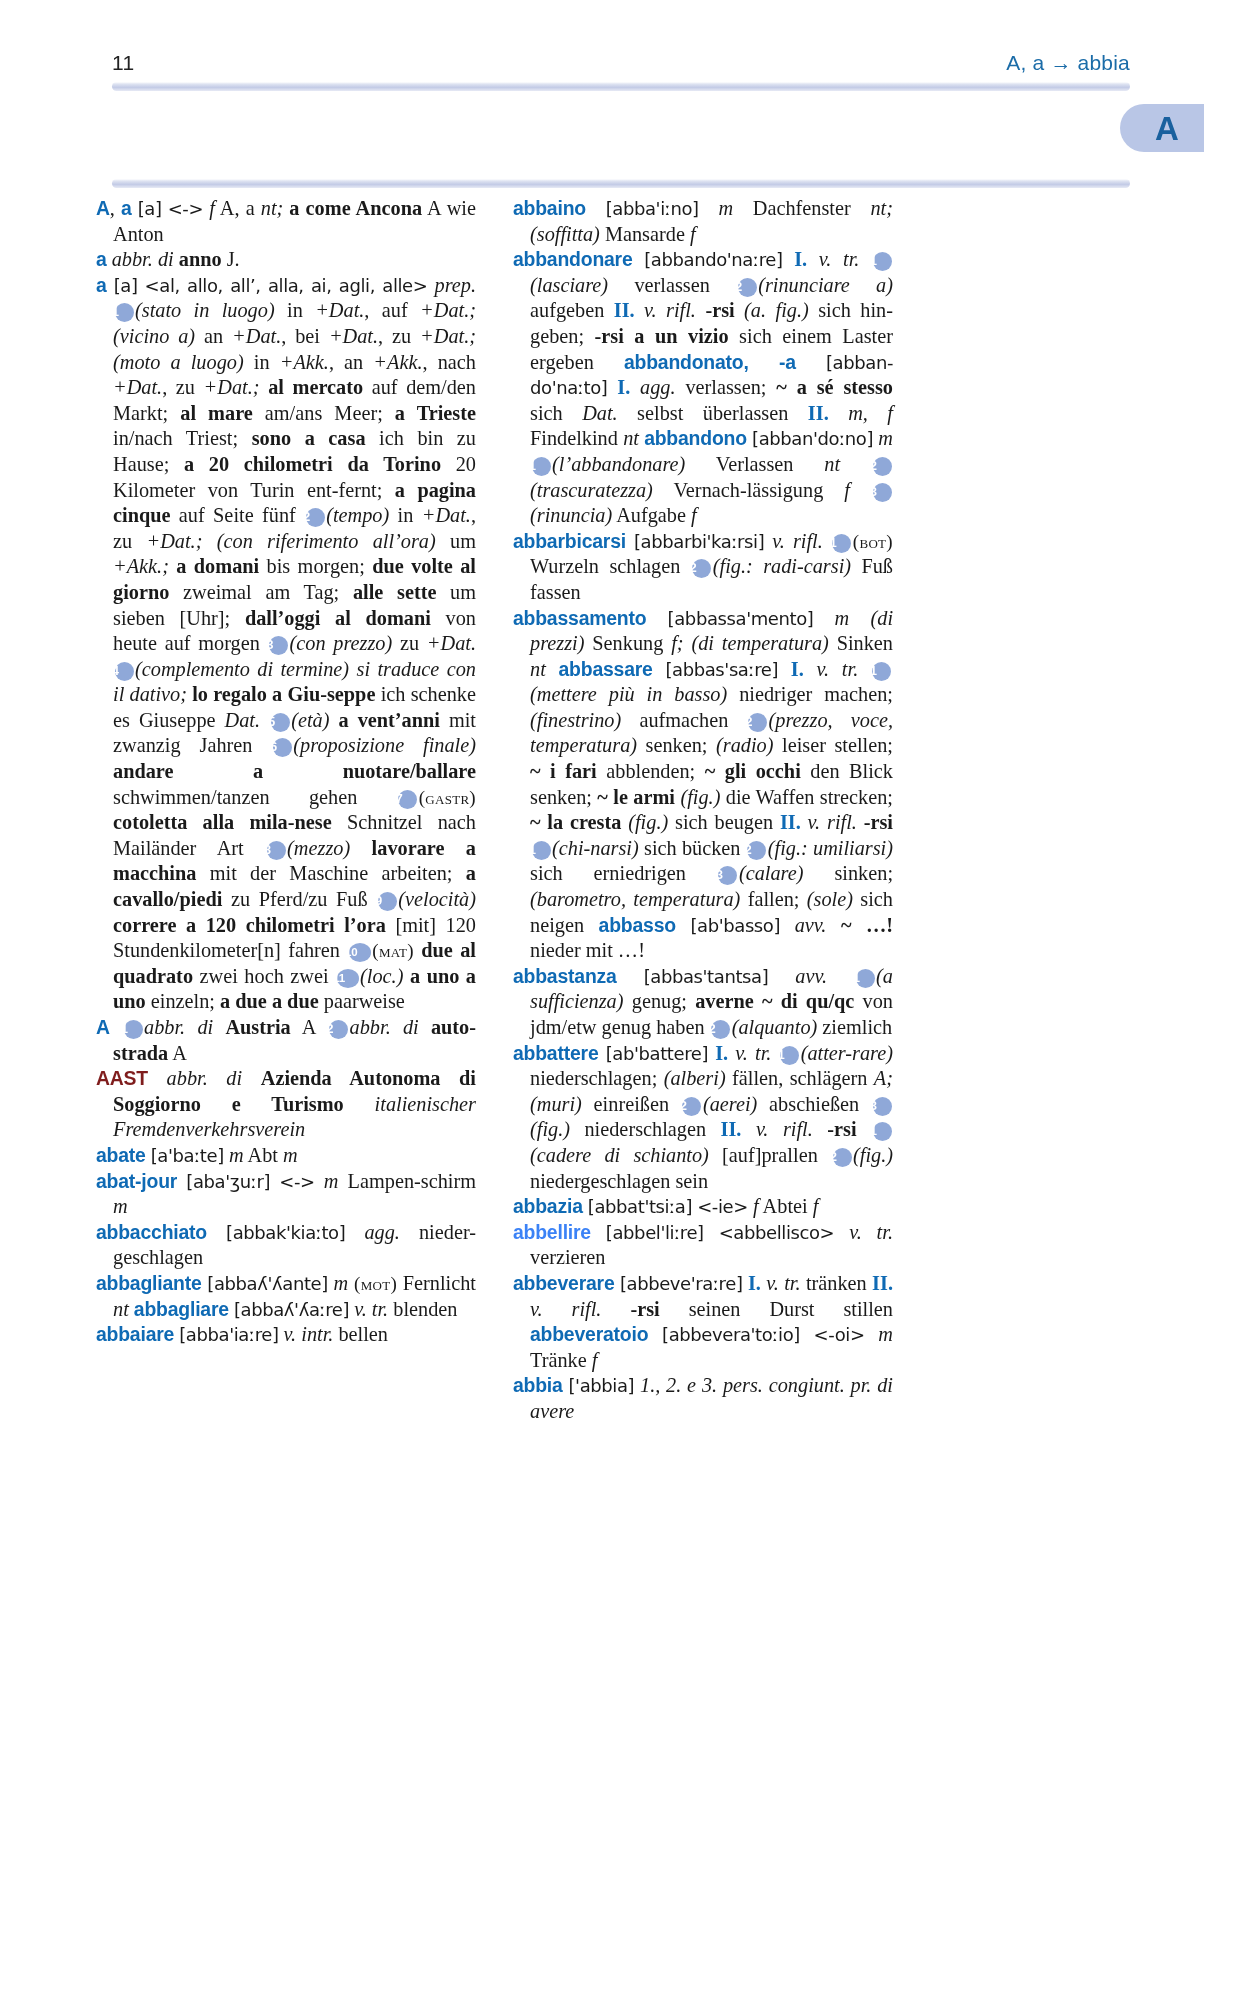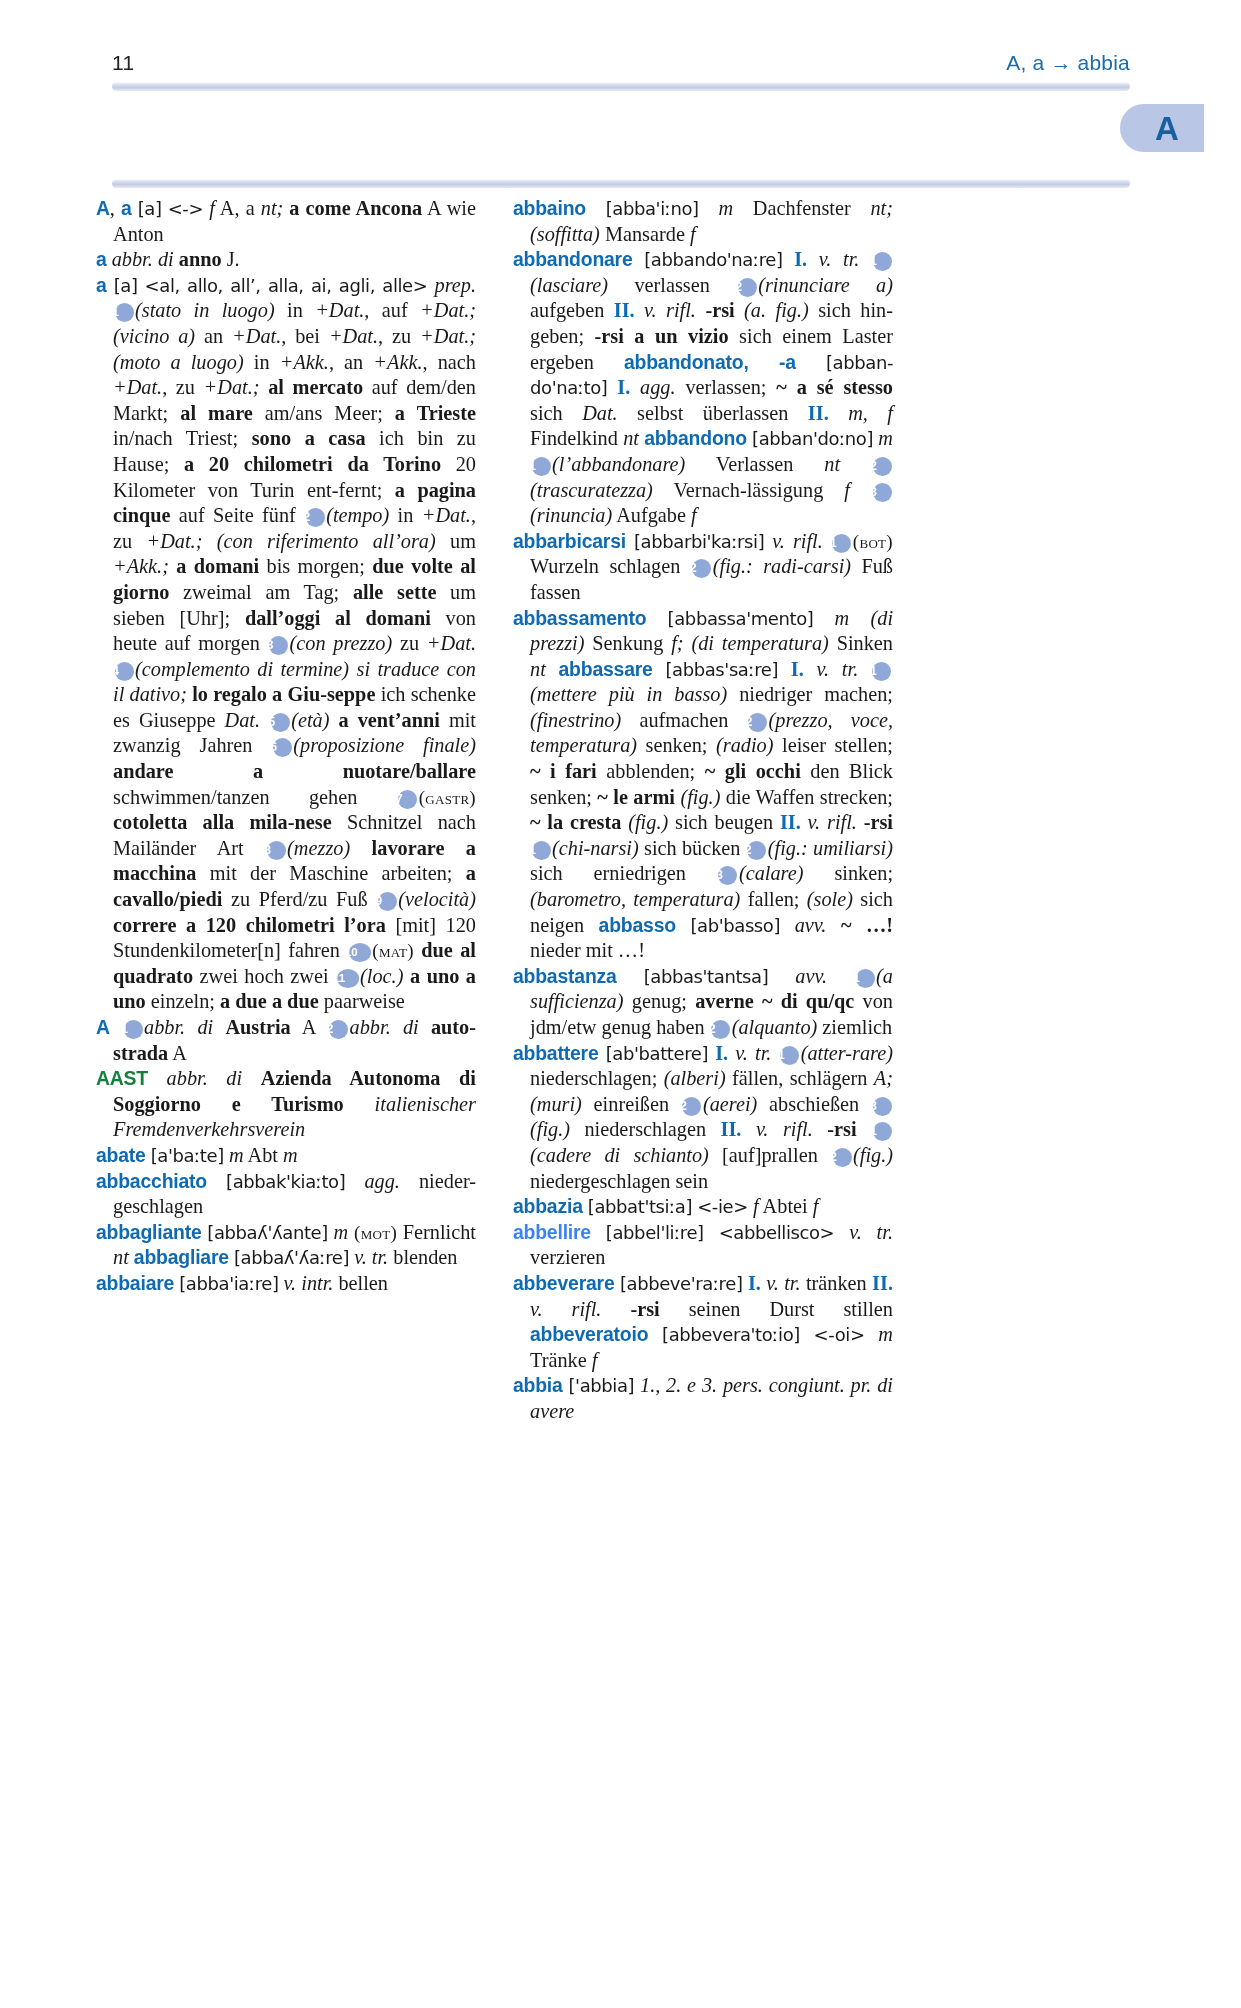--- a/index.html
+++ b/index.html
@@ -200,24 +200,25 @@
     <div class="col">
 
       <p class="entry"><span class="hw" style="color: rgb(15, 106, 180);">A</span>, <span class="hw" style="color: rgb(15, 106, 180);">a</span> <span class="ipa">[a]</span> <span class="ipa">&lt;-&gt;</span> <span class="it">f</span> A, a <span class="it">nt;</span> <span class="bd">a come Ancona</span> A wie Anton</p>
 
       <p class="entry"><span class="hw" style="color: rgb(15, 106, 180);">a</span> <span class="it">abbr. di</span> <span class="bd">anno</span> J.</p>
 
       <p class="entry"><span class="hw" style="color: rgb(15, 106, 180);">a</span> <span class="ipa">[a]</span> <span class="ipa">&lt;al, allo, all’, alla, ai, agli, alle&gt;</span> <span class="it">prep.</span> <span class="sense" style="background: rgb(143, 168, 216);">1</span><span class="it">(stato in luogo)</span> in <span class="it">+Dat.</span>, auf <span class="it">+Dat.;</span> <span class="it">(vicino a)</span> an <span class="it">+Dat.</span>, bei <span class="it">+Dat.</span>, zu <span class="it">+Dat.;</span> <span class="it">(moto a luogo)</span> in <span class="it">+Akk.</span>, an <span class="it">+Akk.</span>, nach <span class="it">+Dat.</span>, zu <span class="it">+Dat.;</span> <span class="bd">al mercato</span> auf dem/den Markt; <span class="bd">al mare</span> am/ans Meer; <span class="bd">a Trieste</span> in/nach Triest; <span class="bd">sono a casa</span> ich bin zu Hause; <span class="bd">a 20 chilometri da Torino</span> 20 Kilometer von Turin ent-fernt; <span class="bd">a pagina cinque</span> auf Seite fünf <span class="sense" style="background: rgb(143, 168, 216);">2</span><span class="it">(tempo)</span> in <span class="it">+Dat.</span>, zu <span class="it">+Dat.;</span> <span class="it">(con riferimento all’ora)</span> um <span class="it">+Akk.;</span> <span class="bd">a domani</span> bis morgen; <span class="bd">due volte al giorno</span> zweimal am Tag; <span class="bd">alle sette</span> um sieben [Uhr]; <span class="bd">dall’oggi al domani</span> von heute auf morgen <span class="sense" style="background: rgb(143, 168, 216);">3</span><span class="it">(con prezzo)</span> zu <span class="it">+Dat.</span> <span class="sense" style="background: rgb(143, 168, 216);">4</span><span class="it">(complemento di termine)</span> <span class="it">si traduce con il dativo;</span> <span class="bd">lo regalo a Giu-seppe</span> ich schenke es Giuseppe <span class="it">Dat.</span> <span class="sense" style="background: rgb(143, 168, 216);">5</span><span class="it">(età)</span> <span class="bd">a vent’anni</span> mit zwanzig Jahren <span class="sense" style="background: rgb(143, 168, 216);">6</span><span class="it">(proposizione finale)</span> <span class="bd">andare a nuotare/ballare</span> schwimmen/tanzen gehen <span class="sense" style="background: rgb(143, 168, 216);">7</span><span class="sc">(gastr)</span> <span class="bd">cotoletta alla mila-nese</span> Schnitzel nach Mailänder Art <span class="sense" style="background: rgb(143, 168, 216);">8</span><span class="it">(mezzo)</span> <span class="bd">lavorare a macchina</span> mit der Maschine arbeiten; <span class="bd">a cavallo/piedi</span> zu Pferd/zu Fuß <span class="sense" style="background: rgb(143, 168, 216);">9</span><span class="it">(velocità)</span> <span class="bd">correre a 120 chilometri l’ora</span> [mit] 120 Stundenkilometer[n] fahren <span class="sense wide" style="background: rgb(143, 168, 216);">10</span><span class="sc">(mat)</span> <span class="bd">due al quadrato</span> zwei hoch zwei <span class="sense wide" style="background: rgb(143, 168, 216);">11</span><span class="it">(loc.)</span> <span class="bd">a uno a uno</span> einzeln; <span class="bd">a due a due</span> paarweise</p>
 
       <p class="entry"><span class="hw" style="color: rgb(15, 106, 180);">A</span> <span class="sense" style="background: rgb(143, 168, 216);">1</span><span class="it">abbr. di</span> <span class="bd">Austria</span> A <span class="sense" style="background: rgb(143, 168, 216);">2</span><span class="it">abbr. di</span> <span class="bd">auto-strada</span> A</p>
 
-      <p class="entry"><span class="hw" style="color: #15803d;">AAST</span> <span class="it">abbr. di</span> <span class="bd">Azienda Autonoma di Soggiorno e Turismo</span> <span class="it">italienischer Fremdenverkehrsverein</span></p>
+      <p class="entry"><span class="hw" style="color: #7f1d1d;">AAST</span> <span class="it">abbr. di</span> <span class="bd">Azienda Autonoma di Soggiorno e Turismo</span> <span class="it">italienischer Fremdenverkehrsverein</span></p>
 
       <p class="entry"><span class="hw" style="color: rgb(15, 106, 180);">abate</span> <span class="ipa">[a'baːte]</span> <span class="it">m</span> Abt <span class="it">m</span></p>
 
+      <p class="entry"><span class="hw" style="color: rgb(15, 106, 180);">abat-jour</span> <span class="ipa">[aba'ʒuːr]</span> <span class="ipa">&lt;-&gt;</span> <span class="it">m</span> Lampen-schirm <span class="it">m</span></p>
 
       <p class="entry"><span class="hw" style="color: rgb(15, 106, 180);">abbacchiato</span> <span class="ipa">[abbak'kiaːto]</span> <span class="it">agg.</span> nieder-geschlagen</p>
 
       <p class="entry"><span class="hw" style="color: rgb(15, 106, 180);">abbagliante</span> <span class="ipa">[abbaʎ'ʎante]</span> <span class="it">m</span> <span class="sc">(mot)</span> Fernlicht <span class="it">nt</span> <span class="hw" style="color: rgb(15, 106, 180); margin-top: 9px;">abbagliare</span> <span class="ipa">[abbaʎ'ʎaːre]</span> <span class="it">v. tr.</span> blenden</p>
 
       <p class="entry"><span class="hw" style="color: rgb(15, 106, 180);">abbaiare</span> <span class="ipa">[abba'iaːre]</span> <span class="it">v. intr.</span> bellen</p>
 
     </div>
 
     <div class="col">

